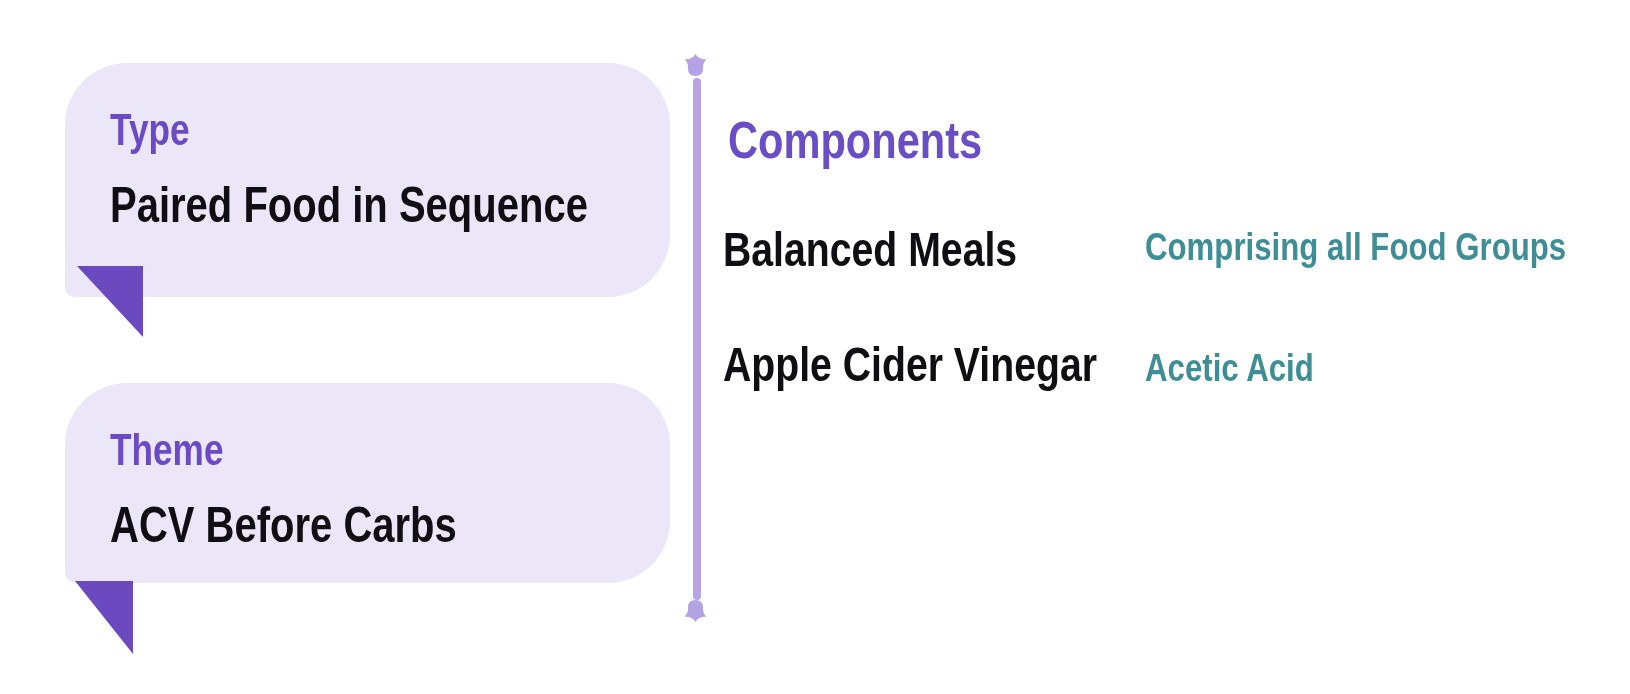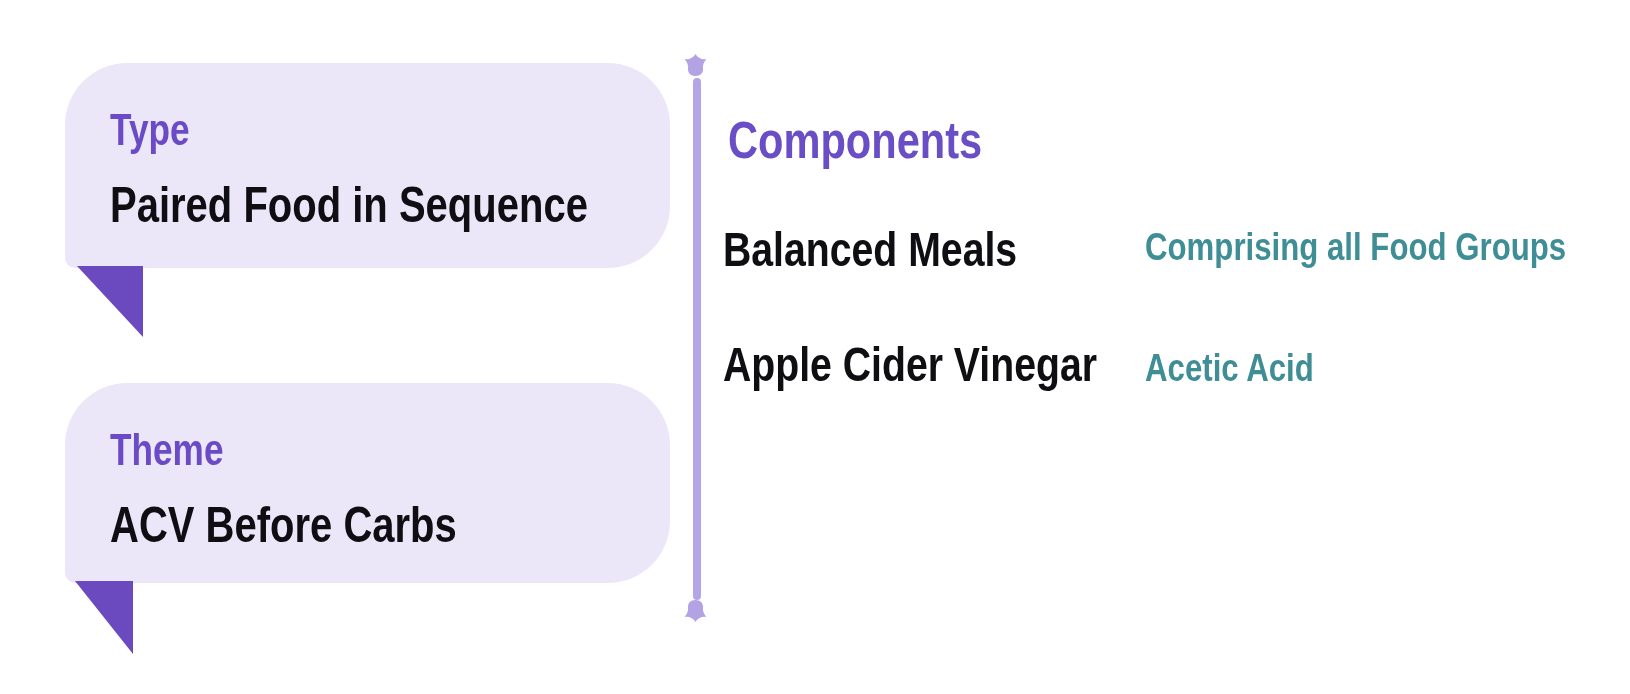--- a/index.html
+++ b/index.html
@@ -18,21 +18,21 @@
     transform:scaleX(0.8);
     transform-origin:left top;
   }
   
   .card{
     position:absolute;
     left:65px;width:605px;
     background:var(--card-bg,#ECE7F8);
     border-radius:62px 62px 62px 10px;
   }
-  .card-1{top:63px;height:205px;}
+  .card-1{top:63px;height:234px;}
   .card-2{top:383px;height:200px;}
   .card-label{left:45px;top:45px;font-size:44px;color:var(--label-purple,#6A4BC5);}
   .card-value{left:45px;top:117px;font-size:50px;color:var(--text-black,#0F0E12);}
   .tail{
     position:absolute;
     background:var(--tail-purple,#6B4ABF);
     clip-path:polygon(0 0,100% 0,100% 100%);
   }
   .tail-1{left:77px;top:266px;width:66px;height:71px;}
   .tail-2{left:75px;top:581px;width:58px;height:73px;}

